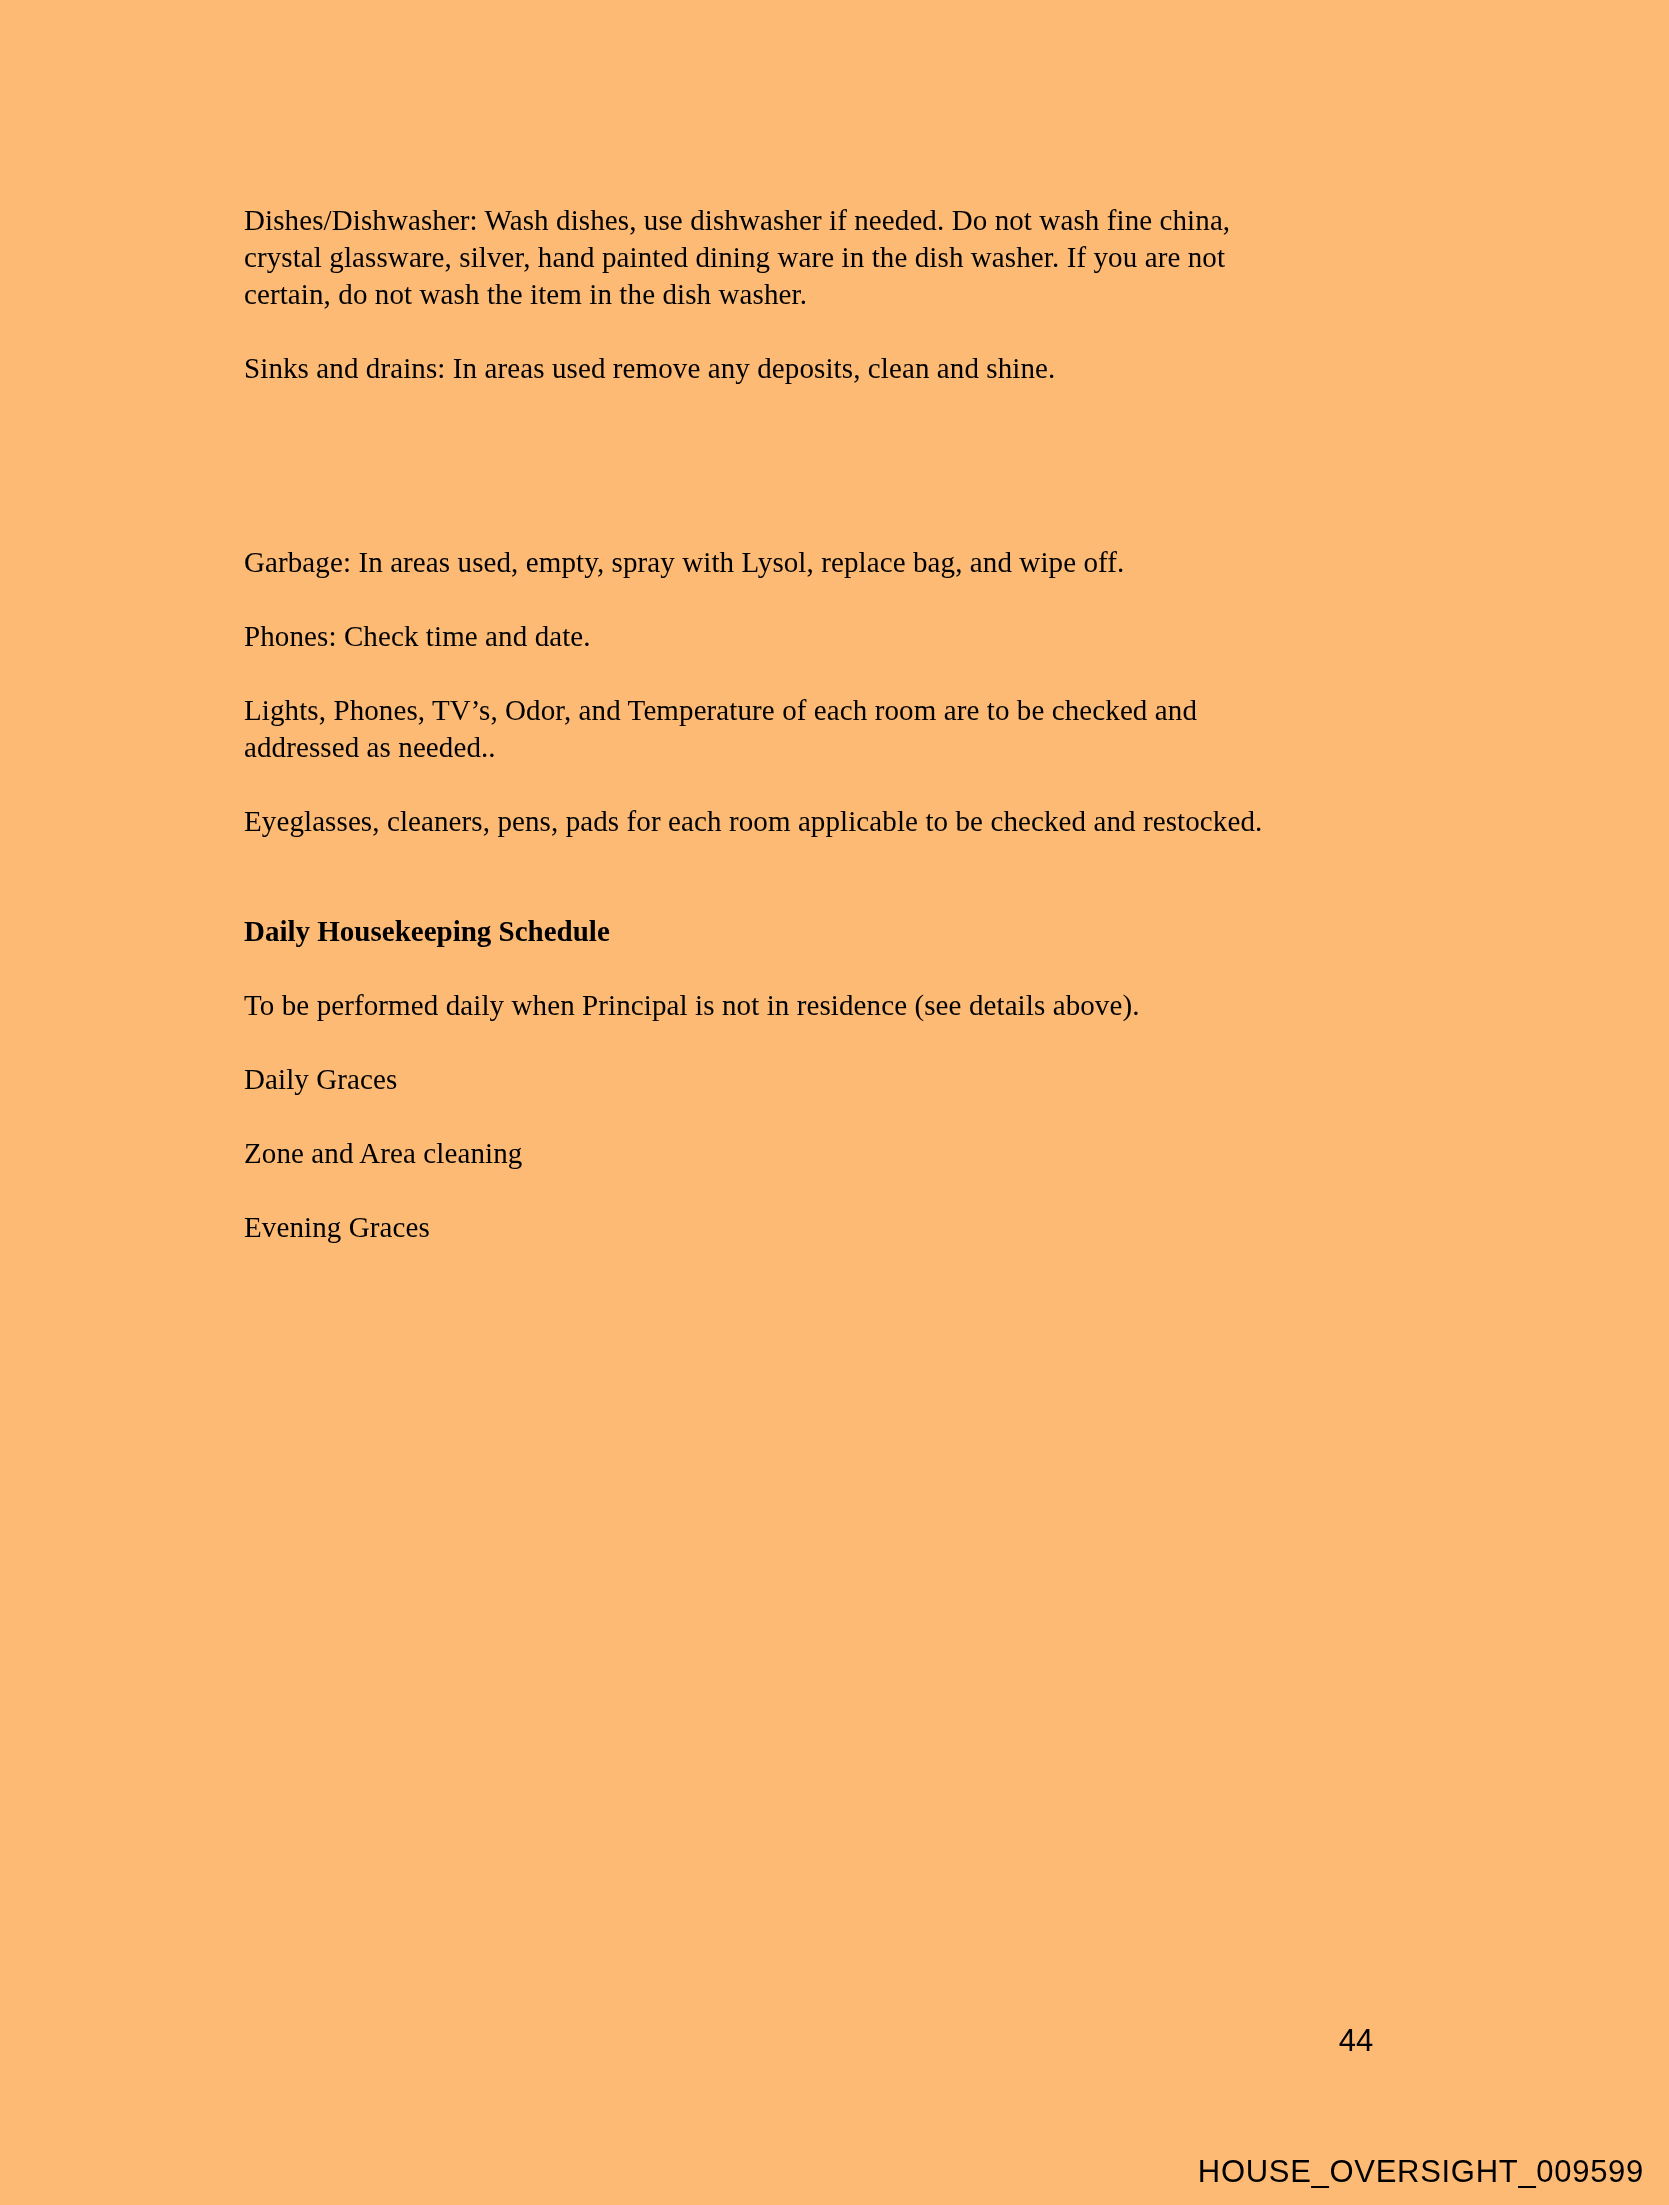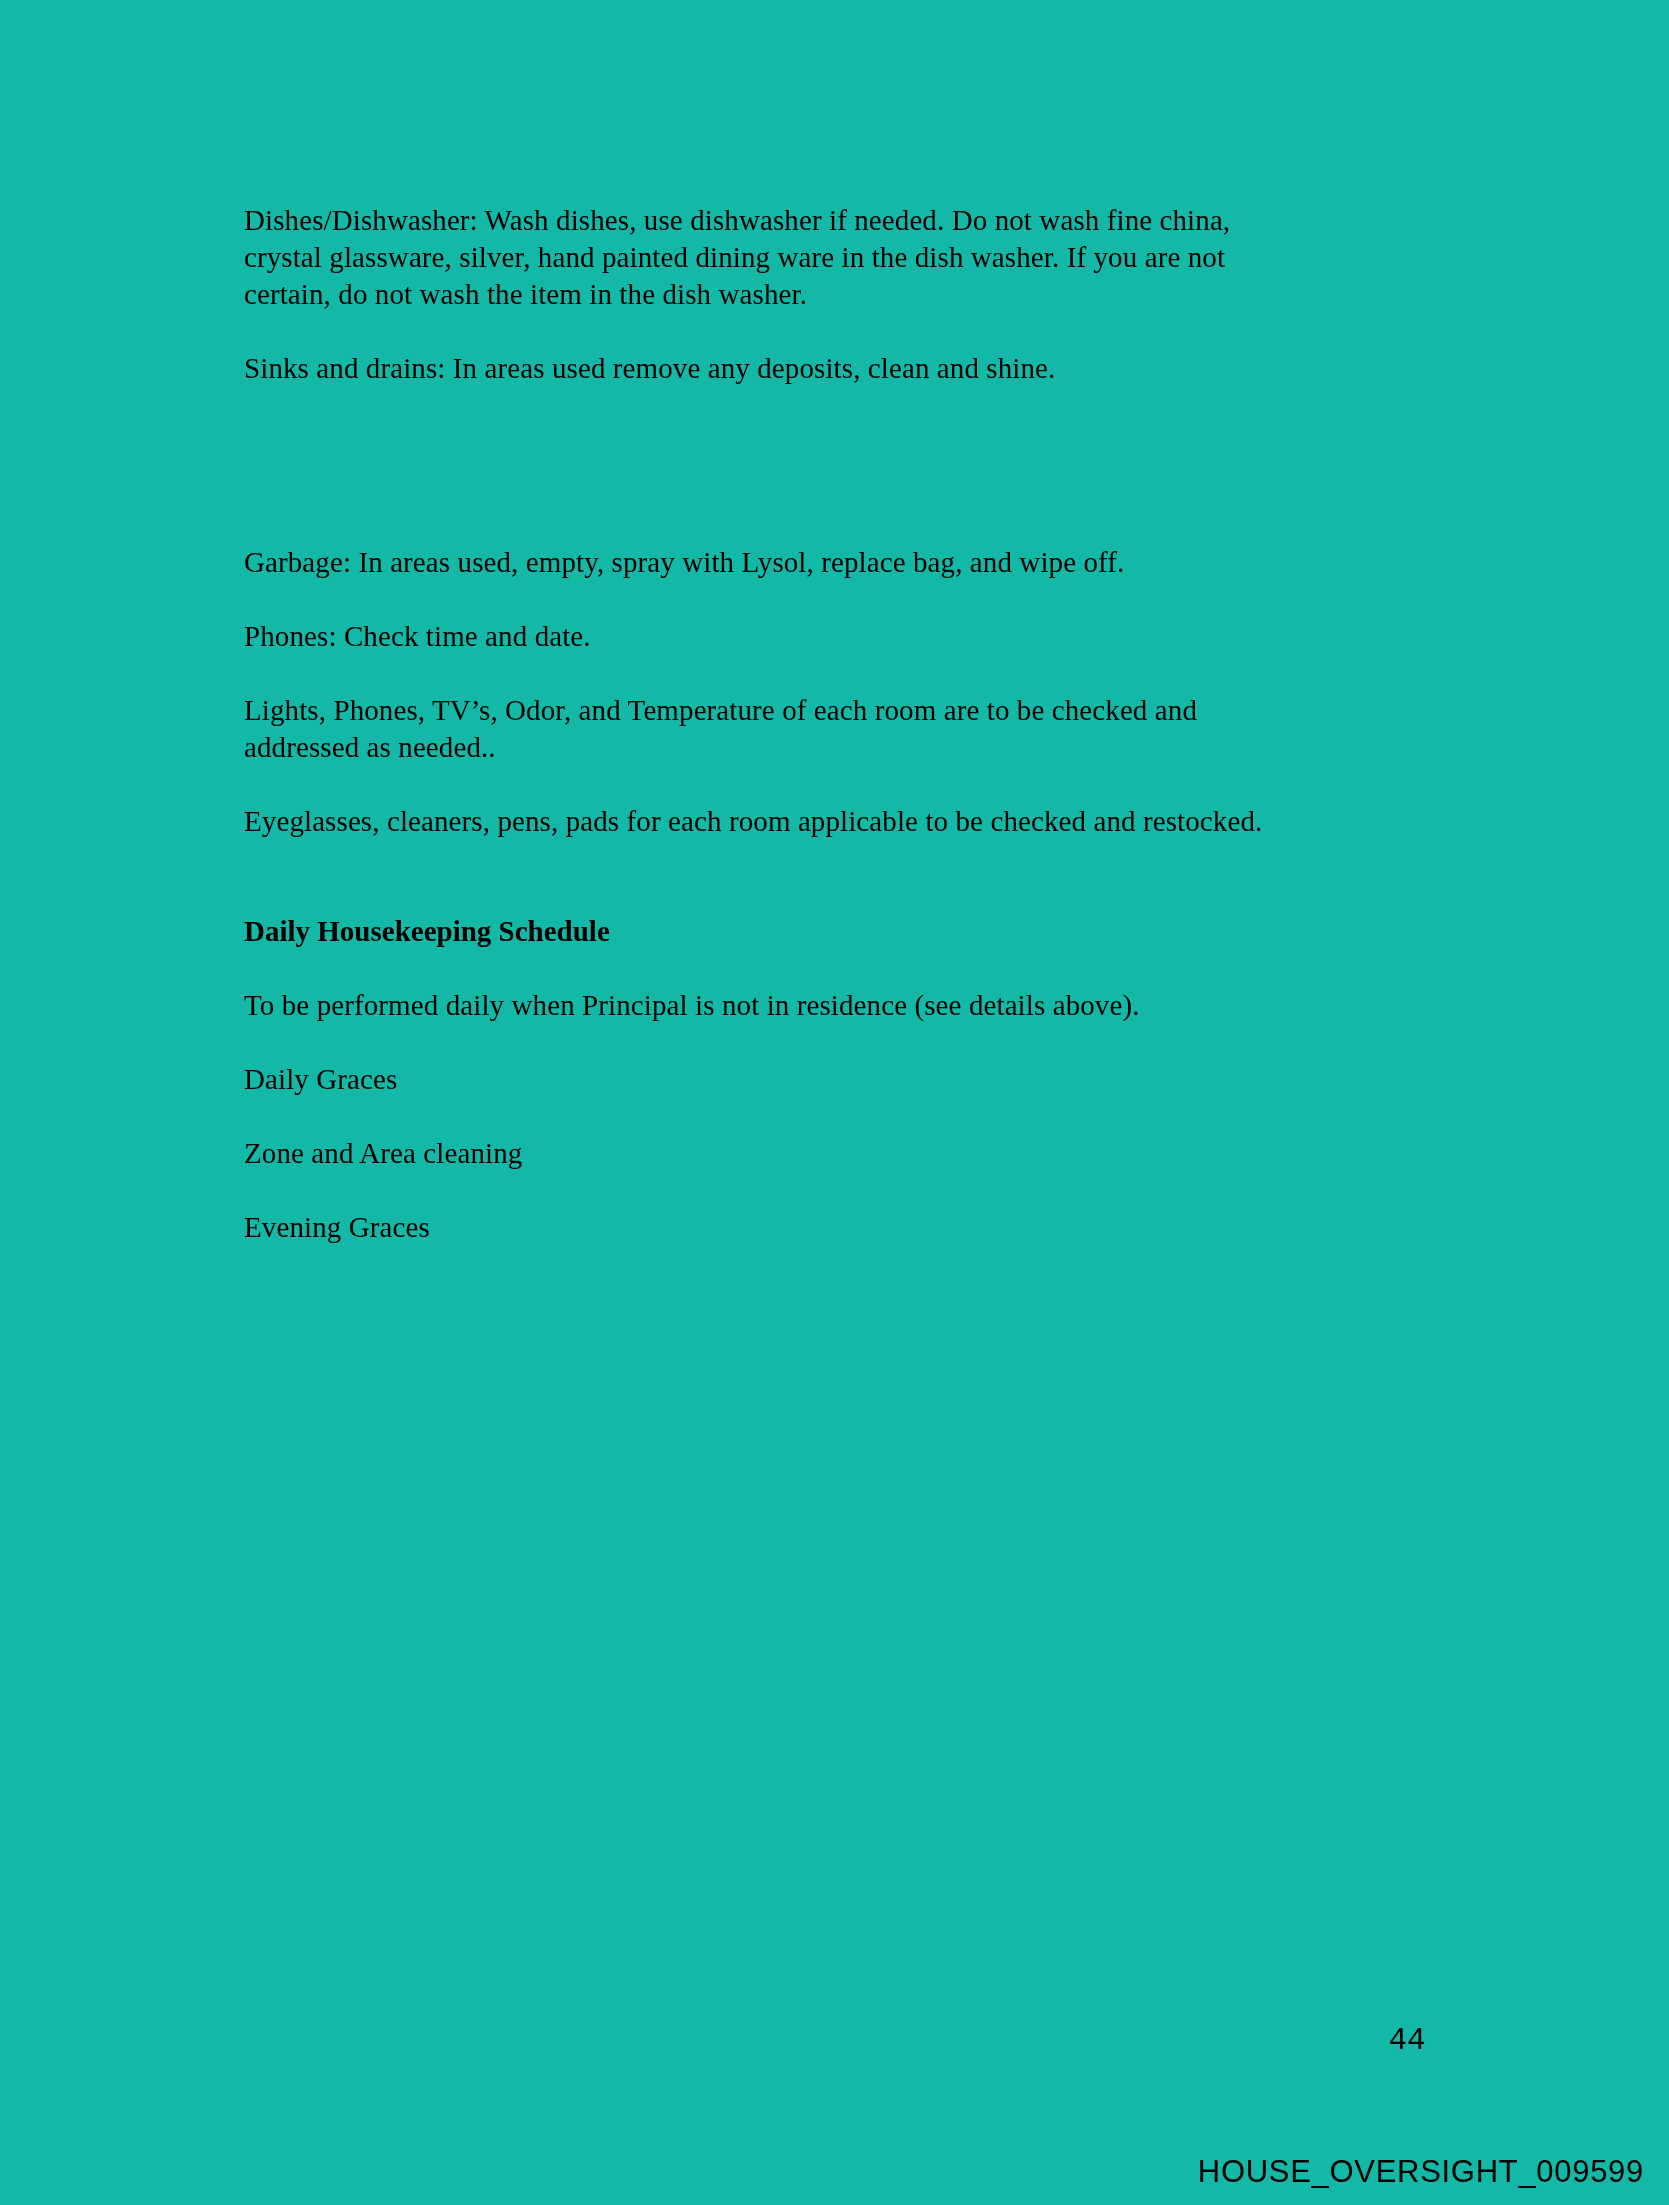--- a/index.html
+++ b/index.html
@@ -11,21 +11,21 @@
     height: 2205px;
     background: #ffffff;
     color: #000000;
     position: relative;
     font-family: "Liberation Serif", serif;
     overflow: hidden;
   }
   .page {
     position: absolute;
     inset: 0;
-    background: #14b8a6;
+    background: #fdba74;
   }
   .content {
     position: absolute;
     left: 244px;
     top: 202px;
     width: 1211px;
   }
   .para {
     margin: 37px 0 0 0;
     font-size: 29px;
@@ -40,27 +40,27 @@
     margin-top: 157px;
   }
   .heading {
     margin: 73px 0 0 0;
     font-size: 29px;
     line-height: 37px;
     font-weight: bold;
   }
   .page-number {
     position: absolute;
-    left: 1358px;
+    left: 1307px;
     top: 2025px;
     width: 98px;
     text-align: center;
     font-size: 31px;
     line-height: 31px;
-    font-family: Liberation Mono, monospace;
+    font-family: Liberation Sans, sans-serif;
   }
   .bates-stamp {
     position: absolute;
     right: 25px;
     top: 2155px;
     font-family: "Liberation Sans", sans-serif;
     font-size: 31px;
     line-height: 34px;
     letter-spacing: 0.7px;
   }

